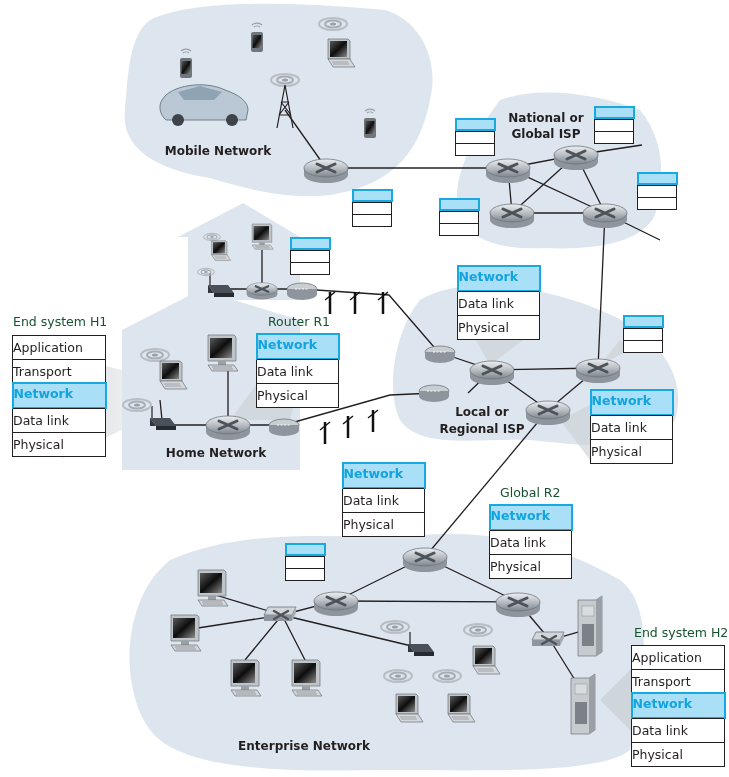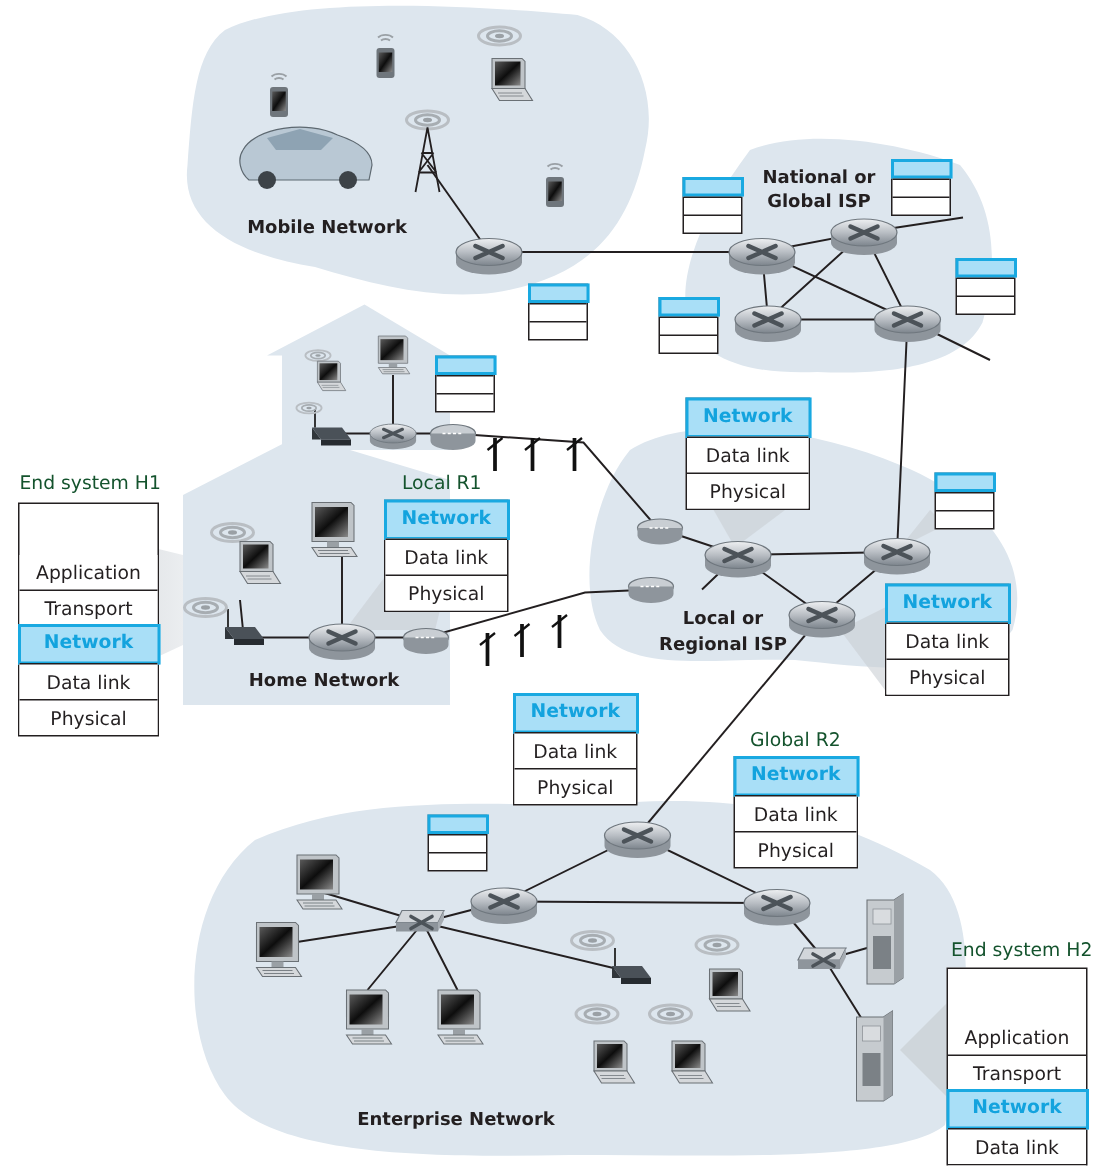--- a/index.html
+++ b/index.html
@@ -1,21 +1,21 @@
 <!DOCTYPE html>
 <html><head>
 <meta charset="utf-8">
 <style>
   html, body { margin:0; padding:0; background:#ffffff; }
   body { width:729px; height:777px; position:relative; overflow:hidden; font-family:"DejaVu Sans", sans-serif; }
   #diagram { position:absolute; left:0; top:0; width:729px; height:777px; }
   .lbl-b { font-family:"DejaVu Sans", sans-serif; font-size:12px; font-weight:bold; fill:#231f20; }
   .stack { position:absolute; background:#fff; border:1.5px solid #231f20; box-sizing:border-box; }
-  .stack .cell { height:23px; line-height:23px; text-align:center; font-family:"DejaVu Sans", sans-serif; font-size:12.5px; color:#231f20; border-top:1px solid #231f20; background:#fff; white-space:nowrap; }
-  .stack .cell:first-child { border-top:none;margin-top:34px; }
+  .stack .cell { height:23px; line-height:23px; text-align:left; font-family:"DejaVu Sans", sans-serif; font-size:12.5px; color:#231f20; border-top:1px solid #231f20; background:#fff; white-space:nowrap; }
+  .stack .cell:first-child { border-top:none; }
   .stack .cell.net { background:#a9dff7; color:#13a3de; font-weight:bold; border:2px solid #19a9e1; line-height:19px; margin:-1px -1.5px; }
   .stack .cell.net:first-child { margin-top:-1.5px; }
   .mini { position:absolute; width:40px; background:#fff; border:1.5px solid #231f20; box-sizing:border-box; }
   .mini .c { height:11px; border-top:1px solid #231f20; }
   .mini .c:first-child { border-top:none; }
   .mini .c.net { background:#a9dff7; border:2px solid #19a9e1; height:9px; margin:-1.5px -1.5px 0 -1.5px; }
   .title { position:absolute; font-family:"DejaVu Sans", sans-serif; font-size:12.5px; color:#14532d; white-space:nowrap; }
 </style>
 </head>
 <body>
@@ -207,21 +207,21 @@
 
 <div class="title" style="left:13px;top:314px;">End system H1</div>
 <div class="stack" style="left:12px;top:335px;width:94px;">
   <div class="cell">Application</div>
   <div class="cell">Transport</div>
   <div class="cell net">Network</div>
   <div class="cell">Data link</div>
   <div class="cell">Physical</div>
 </div>
 
-<div class="title" style="left:268px;top:314px;">Local R1</div>
+<div class="title" style="left:268px;top:314px;">Router R1</div>
 <div class="stack" style="left:256px;top:333px;width:83px;">
   <div class="cell net">Network</div>
   <div class="cell">Data link</div>
   <div class="cell">Physical</div>
 </div>
 
 <div class="stack" style="left:457px;top:265px;width:83px;">
   <div class="cell net">Network</div>
   <div class="cell">Data link</div>
   <div class="cell">Physical</div>

